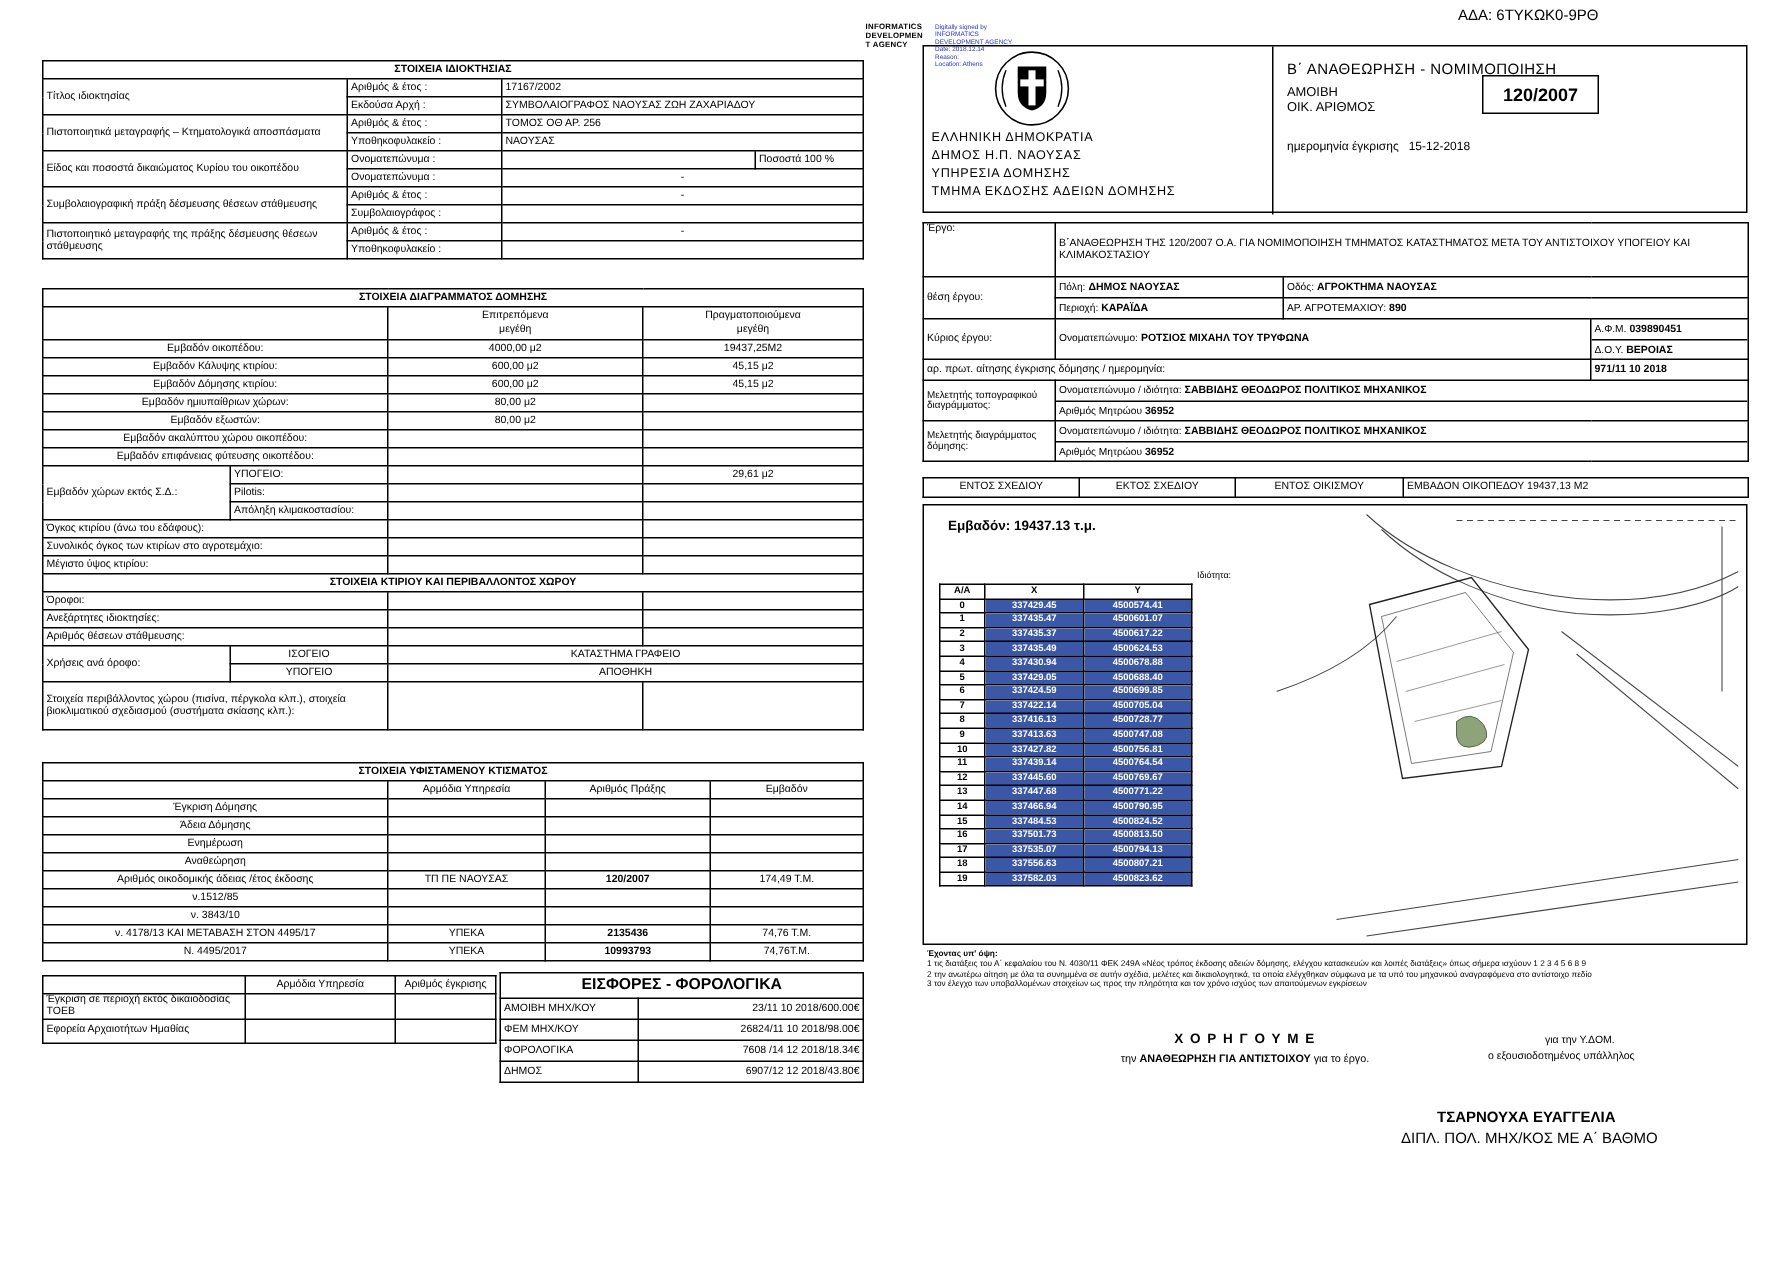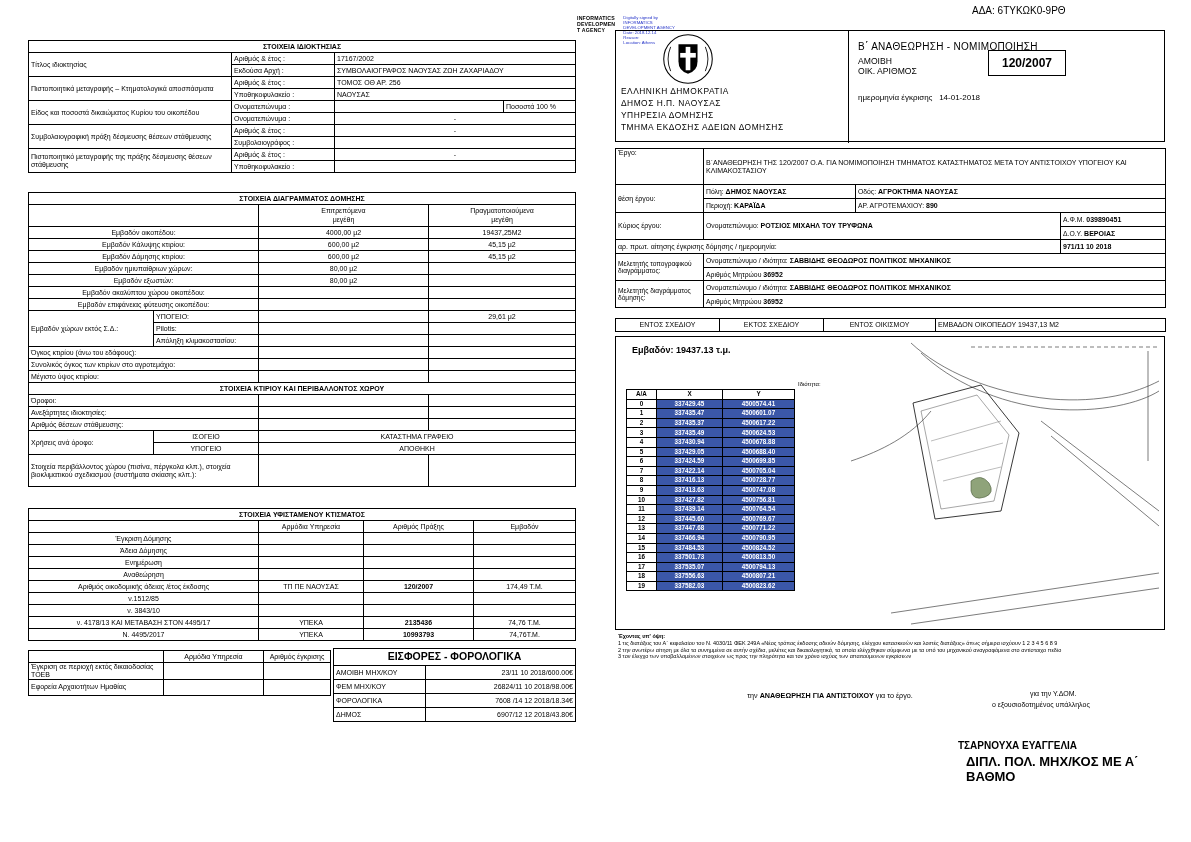--- a/index.html
+++ b/index.html
@@ -417,21 +417,21 @@
       <div class="authline">ΤΜΗΜΑ ΕΚΔΟΣΗΣ ΑΔΕΙΩΝ ΔΟΜΗΣΗΣ</div>
     </div>
     <div class="abs" style="left:242px;top:10px;font-size:10px;letter-spacing:0.3px">Β΄ ΑΝΑΘΕΩΡΗΣΗ - ΝΟΜΙΜΟΠΟΙΗΣΗ</div>
     <div class="abs" style="left:242px;top:25px;font-size:8.6px;line-height:10px">
       <div>ΑΜΟΙΒΗ</div>
       <div>ΟΙΚ. ΑΡΙΘΜΟΣ</div>
     </div>
     <div class="abs" style="left:372px;top:19px;width:78px;height:26px;border:1px solid #000;font-weight:bold;font-size:12px;text-align:center;line-height:25px">120/2007</div>
     <div class="abs" style="left:242px;top:62px;font-size:8px">
       <span>ημερομηνία έγκρισης</span>&nbsp;&nbsp;
-      <span>14-01-2018</span>
+      <span>15-12-2018</span>
     </div>
   </div>
 
   <div class="abs" style="left:615px;top:148px;width:550px">
     <table class="frm">
       <colgroup>
           <col style="width:88px">
           <col style="width:152px">
           <col style="width:205px">
           <col style="width:105px">
@@ -685,27 +685,28 @@
     <div style="font-weight:bold">Έχοντας υπ' όψη:</div>
     <div>
 
     <div>1  τις διατάξεις του Α΄ κεφαλαίου του Ν. 4030/11 ΦΕΚ 249Α «Νέος τρόπος έκδοσης αδειών δόμησης, ελέγχου κατασκευών και λοιπές διατάξεις» όπως σήμερα ισχύουν  1 2 3 4 5 6 8 9</div>
         <div>2  την ανωτέρω αίτηση με όλα τα συνημμένα σε αυτήν σχέδια, μελέτες και δικαιολογητικά, τα οποία ελέγχθηκαν σύμφωνα με τα υπό του μηχανικού αναγραφόμενα στο αντίστοιχο πεδίο</div>
         <div>3  τον έλεγχο των υποβαλλομένων στοιχείων ως προς την πληρότητα και τον χρόνο ισχύος των απαιτούμενων εγκρίσεων</div>
       </div>
   </div>
 
   <div class="abs" style="left:615px;top:687px;width:430px;text-align:center">
+    <div style="font-weight:bold;font-size:9px;letter-spacing:1px">Χ Ο Ρ Η Γ Ο Υ Μ Ε</div>
     <div style="font-size:7.2px;margin-top:4px">
       <span>την</span>
       <span class="b">ΑΝΑΘΕΩΡΗΣΗ ΓΙΑ ΑΝΤΙΣΤΟΙΧΟΥ</span>
       <span>για το έργο.</span>
     </div>
   </div>
 
   <div>
     <div class="abs" style="left:1030px;top:690px;font-size:7px">για την Υ.ΔΟΜ.</div>
     <div class="abs" style="left:992px;top:701px;font-size:7px">ο εξουσιοδοτημένος υπάλληλος</div>
     <div class="abs" style="left:958px;top:740px;font-weight:bold;font-size:10px">ΤΣΑΡΝΟΥΧΑ ΕΥΑΓΓΕΛΙΑ</div>
-    <div class="abs" style="left:966px;top:754px;font-weight:bold;font-size:13px">ΔΙΠΛ. ΠΟΛ. ΜΗΧ/ΚΟΣ ΜΕ Α΄ ΒΑΘΜΟ</div>
+    <div class="abs" style="left:934px;top:754px;font-weight:normal;font-size:10px">ΔΙΠΛ. ΠΟΛ. ΜΗΧ/ΚΟΣ ΜΕ Α΄ ΒΑΘΜΟ</div>
   </div>
 
 </div>
 
 </body></html>

